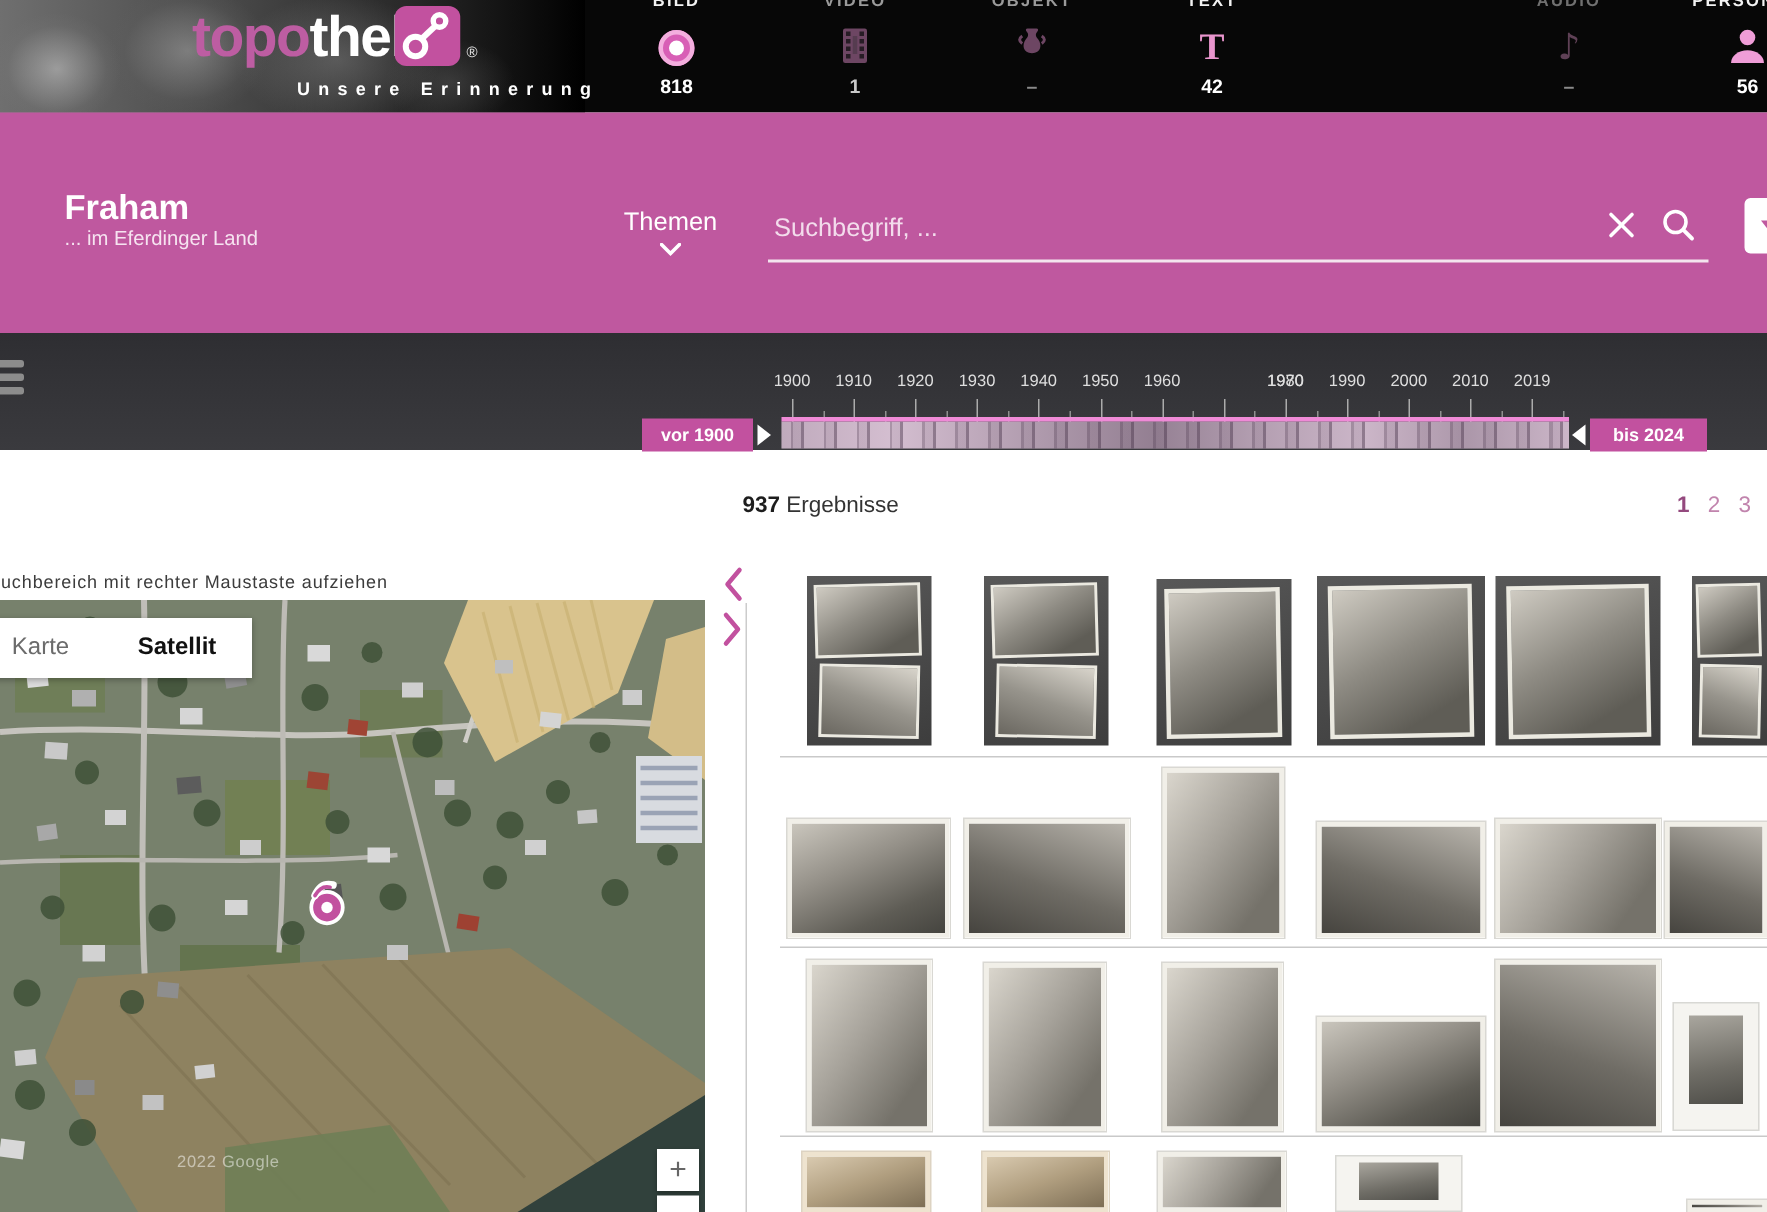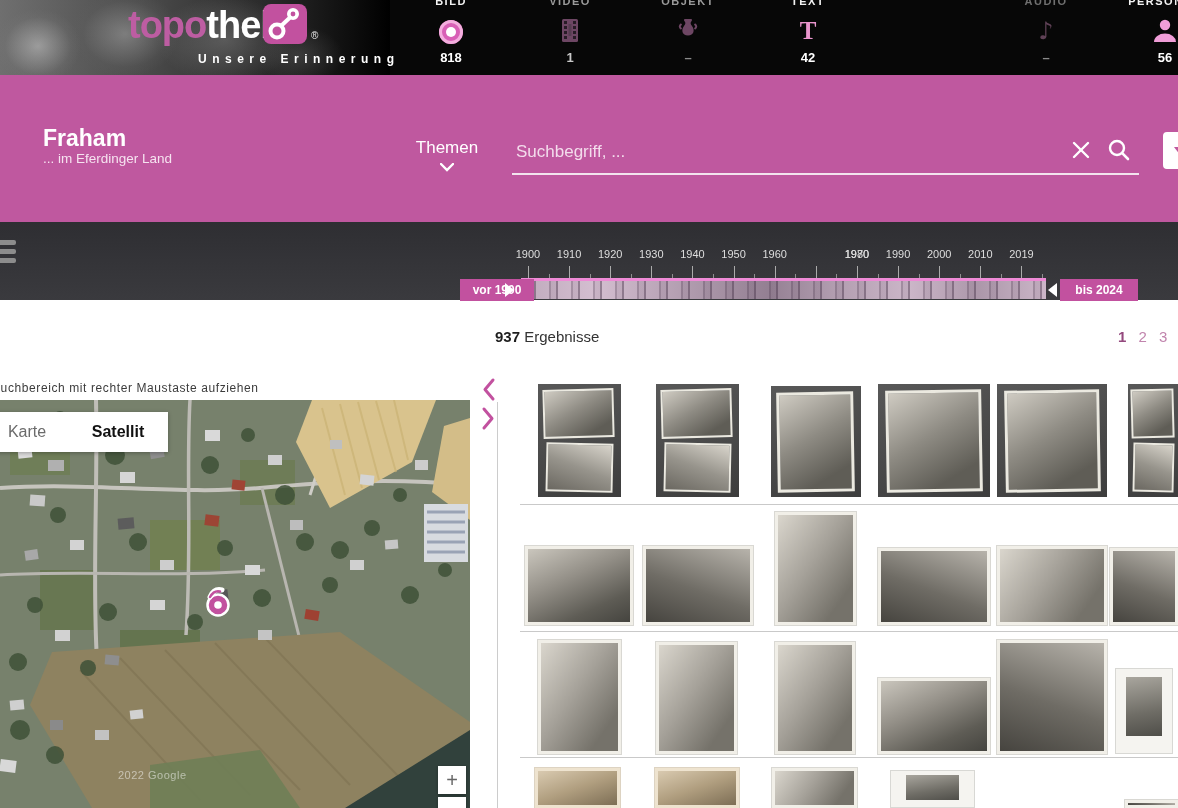--- a/index.html
+++ b/index.html
@@ -60,21 +60,21 @@
   .tl-tick.half{top:274px;height:8px;background:#8f8f8f;}
   .tl-bar{position:absolute;left:521px;top:281px;width:525px;height:18px;cursor:pointer;
     background:
       repeating-linear-gradient(90deg, rgba(70,50,72,0) 0 6px, rgba(70,50,72,.30) 6px 8px, rgba(70,50,72,.08) 8px 13px, rgba(70,50,72,.45) 13px 15px, rgba(70,50,72,0) 15px 22px),
       linear-gradient(90deg, rgba(60,42,62,.18) 0%, rgba(60,42,62,.05) 14%, rgba(60,42,62,.32) 36%, rgba(60,42,62,.45) 47%, rgba(60,42,62,.26) 60%, rgba(60,42,62,.10) 74%, rgba(60,42,62,.30) 87%, rgba(60,42,62,.10) 100%),
       #dcc6d8;
   }
   .tl-bar::before{content:"";position:absolute;left:0;top:-3px;width:100%;height:3px;background:#ef8ad7;}
   .tl-btn{position:absolute;top:279px;height:22px;line-height:22px;background:#c2519f;color:#fff;font-size:12px;font-weight:bold;
     text-align:center;border:none;cursor:pointer;padding:0;}
-  .btn-vor{left:428px;width:74px;margin-left:32px;}
+  .btn-vor{left:428px;width:74px;}
   .btn-bis{left:1060px;width:78px;}
   .tri{position:absolute;top:283px;width:0;height:0;border-top:7px solid transparent;border-bottom:7px solid transparent;}
   .tri-r{left:505px;border-left:9px solid #fff;}
   .tri-l{left:1048px;border-right:9px solid #fff;}
   
   .results{position:absolute;left:495px;top:328px;font-size:15px;color:#333;}
   .results b{color:#1d1d1d;}
   .pagination{position:absolute;left:1118px;top:328px;width:80px;white-space:nowrap;font-size:15px;}
   .page{display:inline-block;margin-right:8px;color:#c184ad;cursor:pointer;}
   .page.current{color:#94497e;font-weight:bold;}

